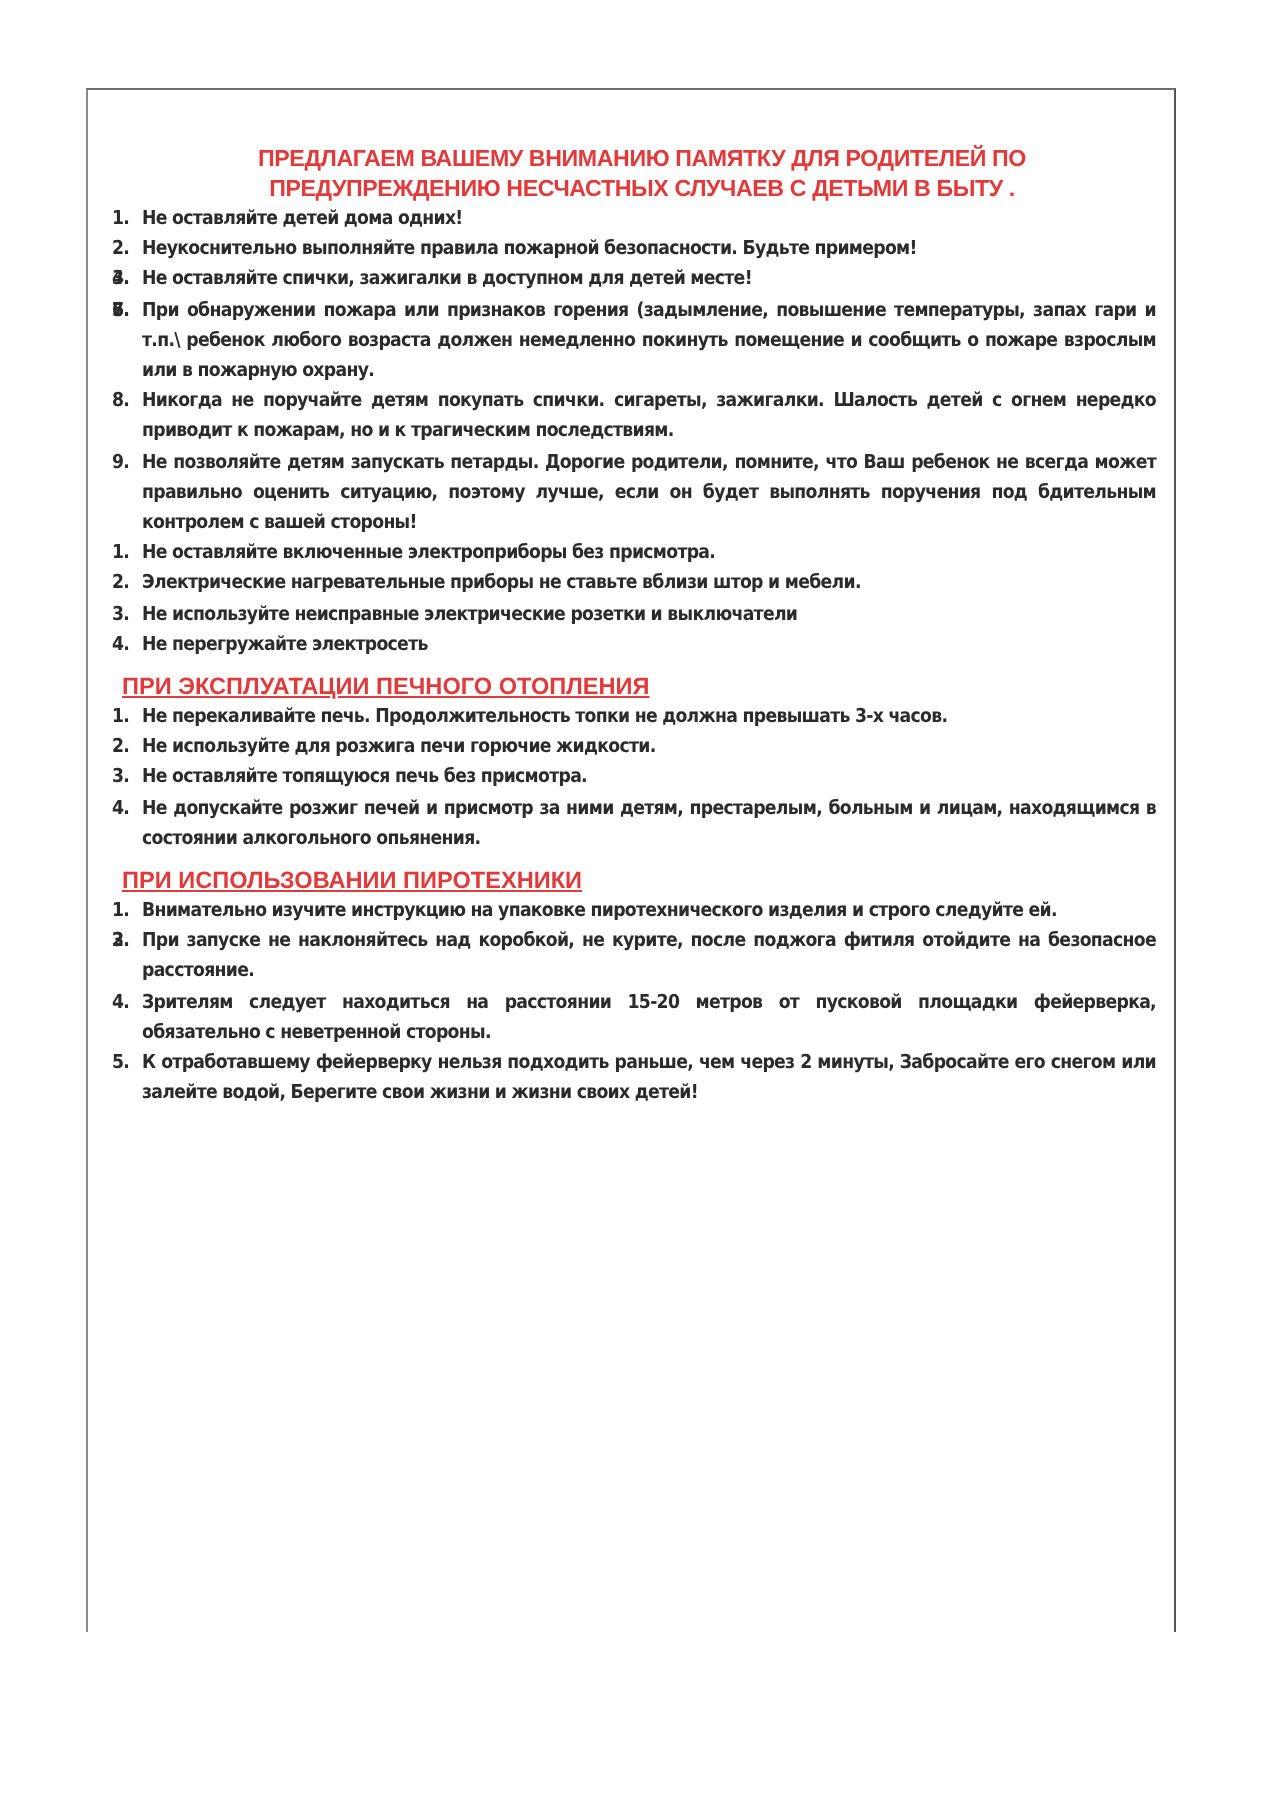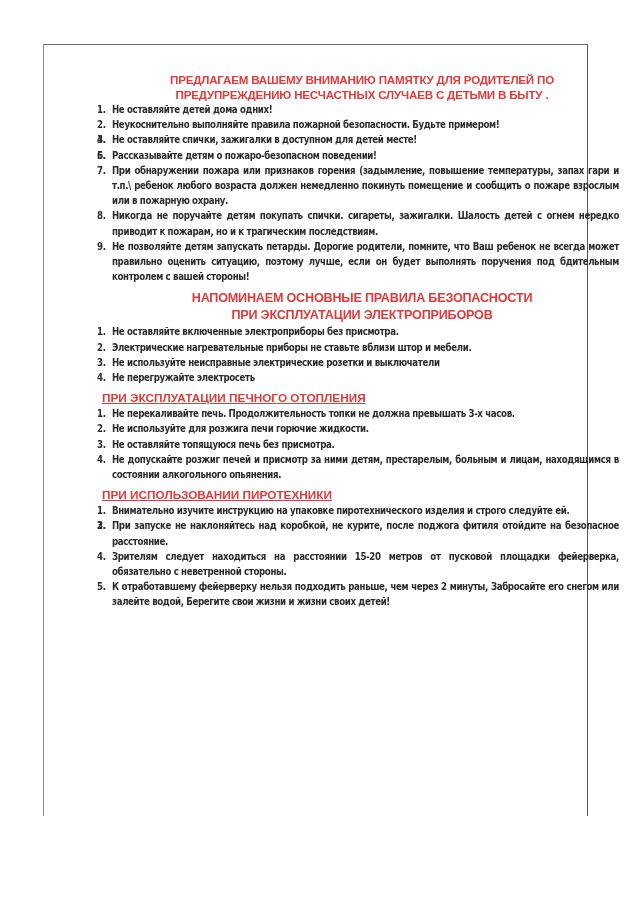--- a/index.html
+++ b/index.html
@@ -4,21 +4,21 @@
 <style>
   html, body { margin: 0; padding: 0; background: #ffffff; }
   body { width: 634px; height: 900px; position: relative; overflow: hidden; }
   .frame {
     position: absolute; left: 43px; top: 44px; width: 545px; height: 772px;
     border-left: 1.5px solid #8a8a8a; border-right: 1.5px solid #555; border-top: 1.5px solid #6e6e6e;
     box-sizing: border-box;
   }
   .content {
     position: absolute; left: 56px; top: 72px; width: 522px;
-    font-family: "DejaVu Sans", sans-serif; color: #2a2a2a; margin-left: 41px;
+    font-family: "DejaVu Sans", sans-serif; color: #2a2a2a;
   }
   .title {
     color: #e03a3a; font-family: "Liberation Sans", sans-serif; font-weight: bold;
     text-align: center; font-size: 11.6px; line-height: 15px; letter-spacing: -0.2px;
     margin-left: 8px;
   }
   .title2 { font-size: 12.6px; line-height: 17px; margin-top: 6px; }
   .section-title {
     color: #e03a3a; font-family: "Liberation Sans", sans-serif; font-weight: bold;
     font-size: 11.8px; line-height: 16px; margin-top: 5px; margin-left: 5px; text-decoration: underline;
@@ -45,30 +45,26 @@
     <div>ПРЕДЛАГАЕМ ВАШЕМУ ВНИМАНИЮ ПАМЯТКУ ДЛЯ РОДИТЕЛЕЙ ПО</div>
     <div>ПРЕДУПРЕЖДЕНИЮ НЕСЧАСТНЫХ СЛУЧАЕВ С ДЕТЬМИ В БЫТУ .</div>
   </div>
 
   <ol class="items">
     <li><span class="num">1.</span><span>Не оставляйте детей дома одних!</span></li>
     <li><span class="num">2.</span><span>Неукоснительно выполняйте правила пожарной безопасности. Будьте примером!</span></li>
     <li><span class="num">3.</span></li>
     <li><span class="num">4.</span><span>Не оставляйте спички, зажигалки в доступном для детей месте!</span></li>
     <li><span class="num">5.</span></li>
-    <li><span class="num">6.</span><span>Рассказывайте детям о пожаро-безопасном поведении!</span></li>
+    <li><span class="num">6.</span></li>
     <li><span class="num">7.</span><span>При обнаружении пожара или признаков горения (задымление, повышение температуры, запах гари и т.п.\ ребенок любого возраста должен немедленно покинуть помещение и сообщить о пожаре взрослым или в пожарную охрану.</span></li>
     <li><span class="num">8.</span><span>Никогда не поручайте детям покупать спички. сигареты, зажигалки. Шалость детей с огнем нередко приводит к пожарам, но и к трагическим последствиям.</span></li>
     <li><span class="num">9.</span><span>Не позволяйте детям запускать петарды. Дорогие родители, помните, что Ваш ребенок не всегда может правильно оценить ситуацию, поэтому лучше, если он будет выполнять поручения под бдительным контролем с вашей стороны!</span></li>
   </ol>
 
-  <div class="title title2">
-    <div>НАПОМИНАЕМ ОСНОВНЫЕ ПРАВИЛА БЕЗОПАСНОСТИ</div>
-    <div>ПРИ ЭКСПЛУАТАЦИИ ЭЛЕКТРОПРИБОРОВ</div>
-  </div>
 
   <ol class="items">
     <li><span class="num">1.</span><span>Не оставляйте включенные электроприборы без присмотра.</span></li>
     <li><span class="num">2.</span><span>Электрические нагревательные приборы не ставьте вблизи штор и мебели.</span></li>
     <li><span class="num">3.</span><span>Не используйте неисправные электрические розетки и выключатели</span></li>
     <li><span class="num">4.</span><span>Не перегружайте электросеть</span></li>
   </ol>
 
   <div class="section-title">ПРИ ЭКСПЛУАТАЦИИ ПЕЧНОГО ОТОПЛЕНИЯ</div>
 

